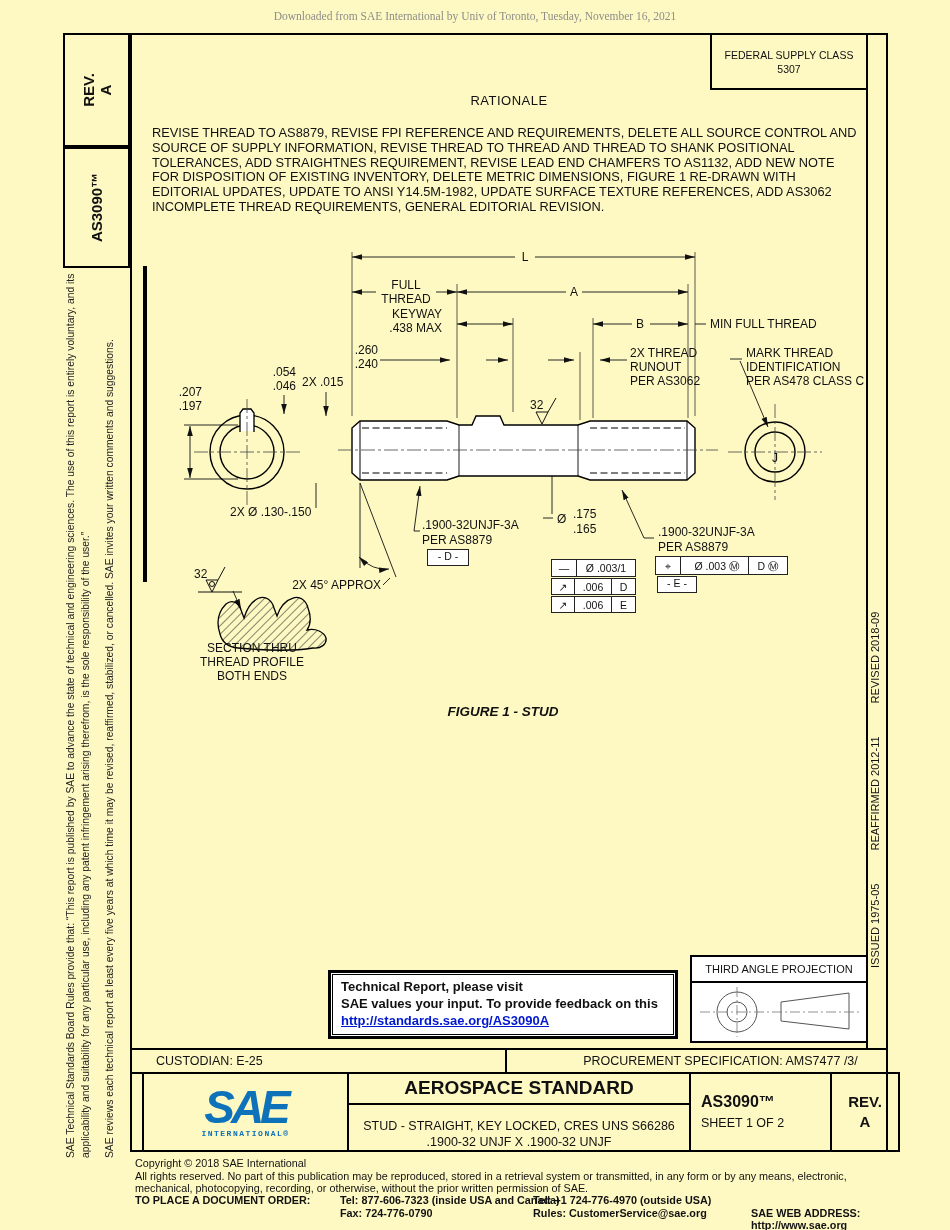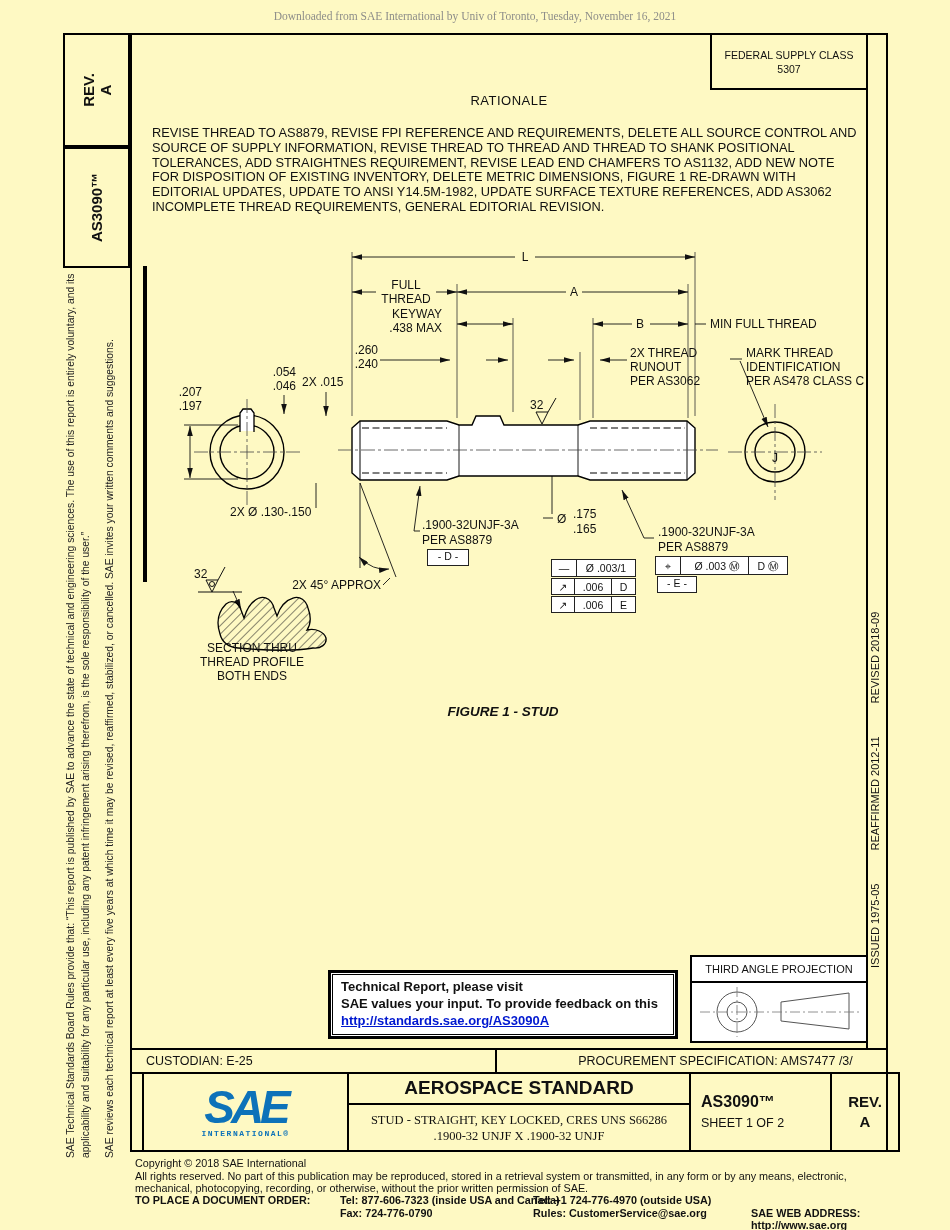--- a/index.html
+++ b/index.html
@@ -29,34 +29,34 @@
   .datum{position:absolute;border:1px solid #222;background:#fff;font-size:10.5px;
          line-height:13px;text-align:center;}
   .figcaption{font-weight:bold;font-style:italic;font-size:13.5px;text-align:center;width:300px;}
   .fbox{border:3px solid #000;background:#fff;}
   .fbox-inner{border:1px solid #000;margin:1px;padding:3px 8px 5px 8px;
               font-weight:bold;font-size:13px;line-height:17px;}
   .fbox-inner a{color:#0018d0;}
   .tap-label{border-bottom:2px solid #000;text-align:center;font-size:11px;
              line-height:24px;height:24px;}
   .inforow{display:flex;font-size:12.5px;}
-  .inforow .cell-l{width:365px;border-right:2px solid #000;display:flex;align-items:center;padding-left:14px;box-sizing:border-box;}
+  .inforow .cell-l{width:365px;border-right:2px solid #000;display:flex;align-items:center;padding-left:14px;box-sizing:border-box;margin-left:10px;}
   .inforow .cell-r{flex:1;display:flex;align-items:center;justify-content:center;margin-left:48px;}
   .tblock{display:flex;}
   .tblock .tb-cell{border-right:2px solid #000;box-sizing:border-box;}
   .tblock .tb-cell:last-child{border-right:none;}
   .logo-cell{width:205px;display:flex;flex-direction:column;align-items:center;justify-content:center;}
   .logo-sae{font-weight:bold;font-style:italic;font-size:46px;line-height:42px;
             color:#0d72b9;letter-spacing:-4px;}
   .logo-sub{font-weight:bold;font-size:8px;letter-spacing:1.5px;color:#0d72b9;margin-top:1px;font-family:Liberation Mono, monospace;}
   .title-cell{width:342px;display:flex;flex-direction:column;}
   .std-type{font-weight:bold;font-size:19px;text-align:center;padding:3px 0 4px 0;
             border-bottom:2px solid #000;}
-  .std-title{flex:1;display:flex;flex-direction:column;justify-content:center;
-             text-align:center;font-size:12.5px;line-height:16px;font-family:Liberation Serif, serif;}
+  .std-title{flex:1;display:flex;flex-direction:column;justify-content:flex-end;
+             text-align:center;font-size:12.5px;line-height:16px;}
   .num-cell{width:141px;display:flex;flex-direction:column;justify-content:center;padding-left:10px;}
   .doc-num{font-weight:bold;font-size:16px;line-height:22px;}
   .sheet{font-size:12.5px;line-height:20px;}
   .rev-cell{flex:1;display:flex;flex-direction:column;align-items:center;justify-content:center;
             font-weight:bold;font-size:15px;line-height:20px;}
   .footer-text{font-size:10.8px;line-height:12.6px;}
   .footer-bold{font-weight:bold;font-size:10.8px;}
   svg text{font-family:"Liberation Sans",sans-serif;font-size:12px;fill:#111;}
 </style>
 </head>

